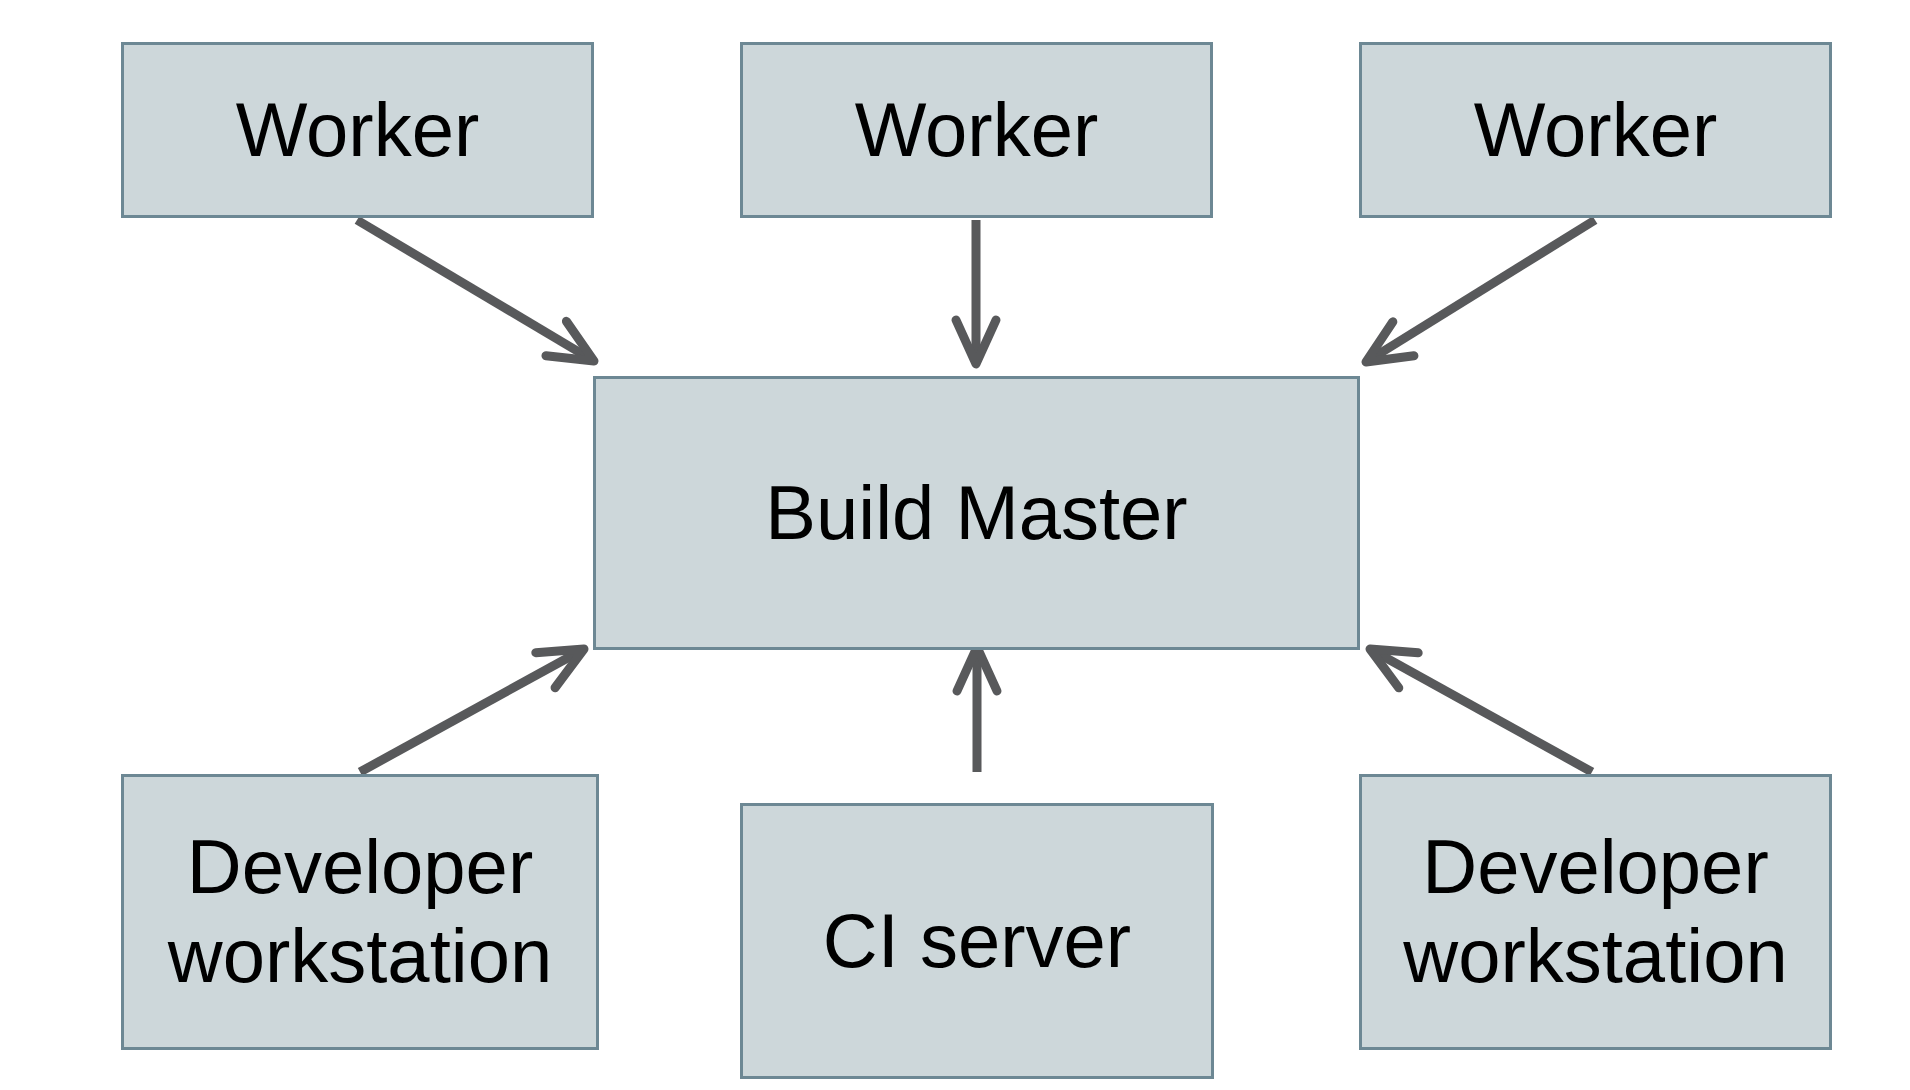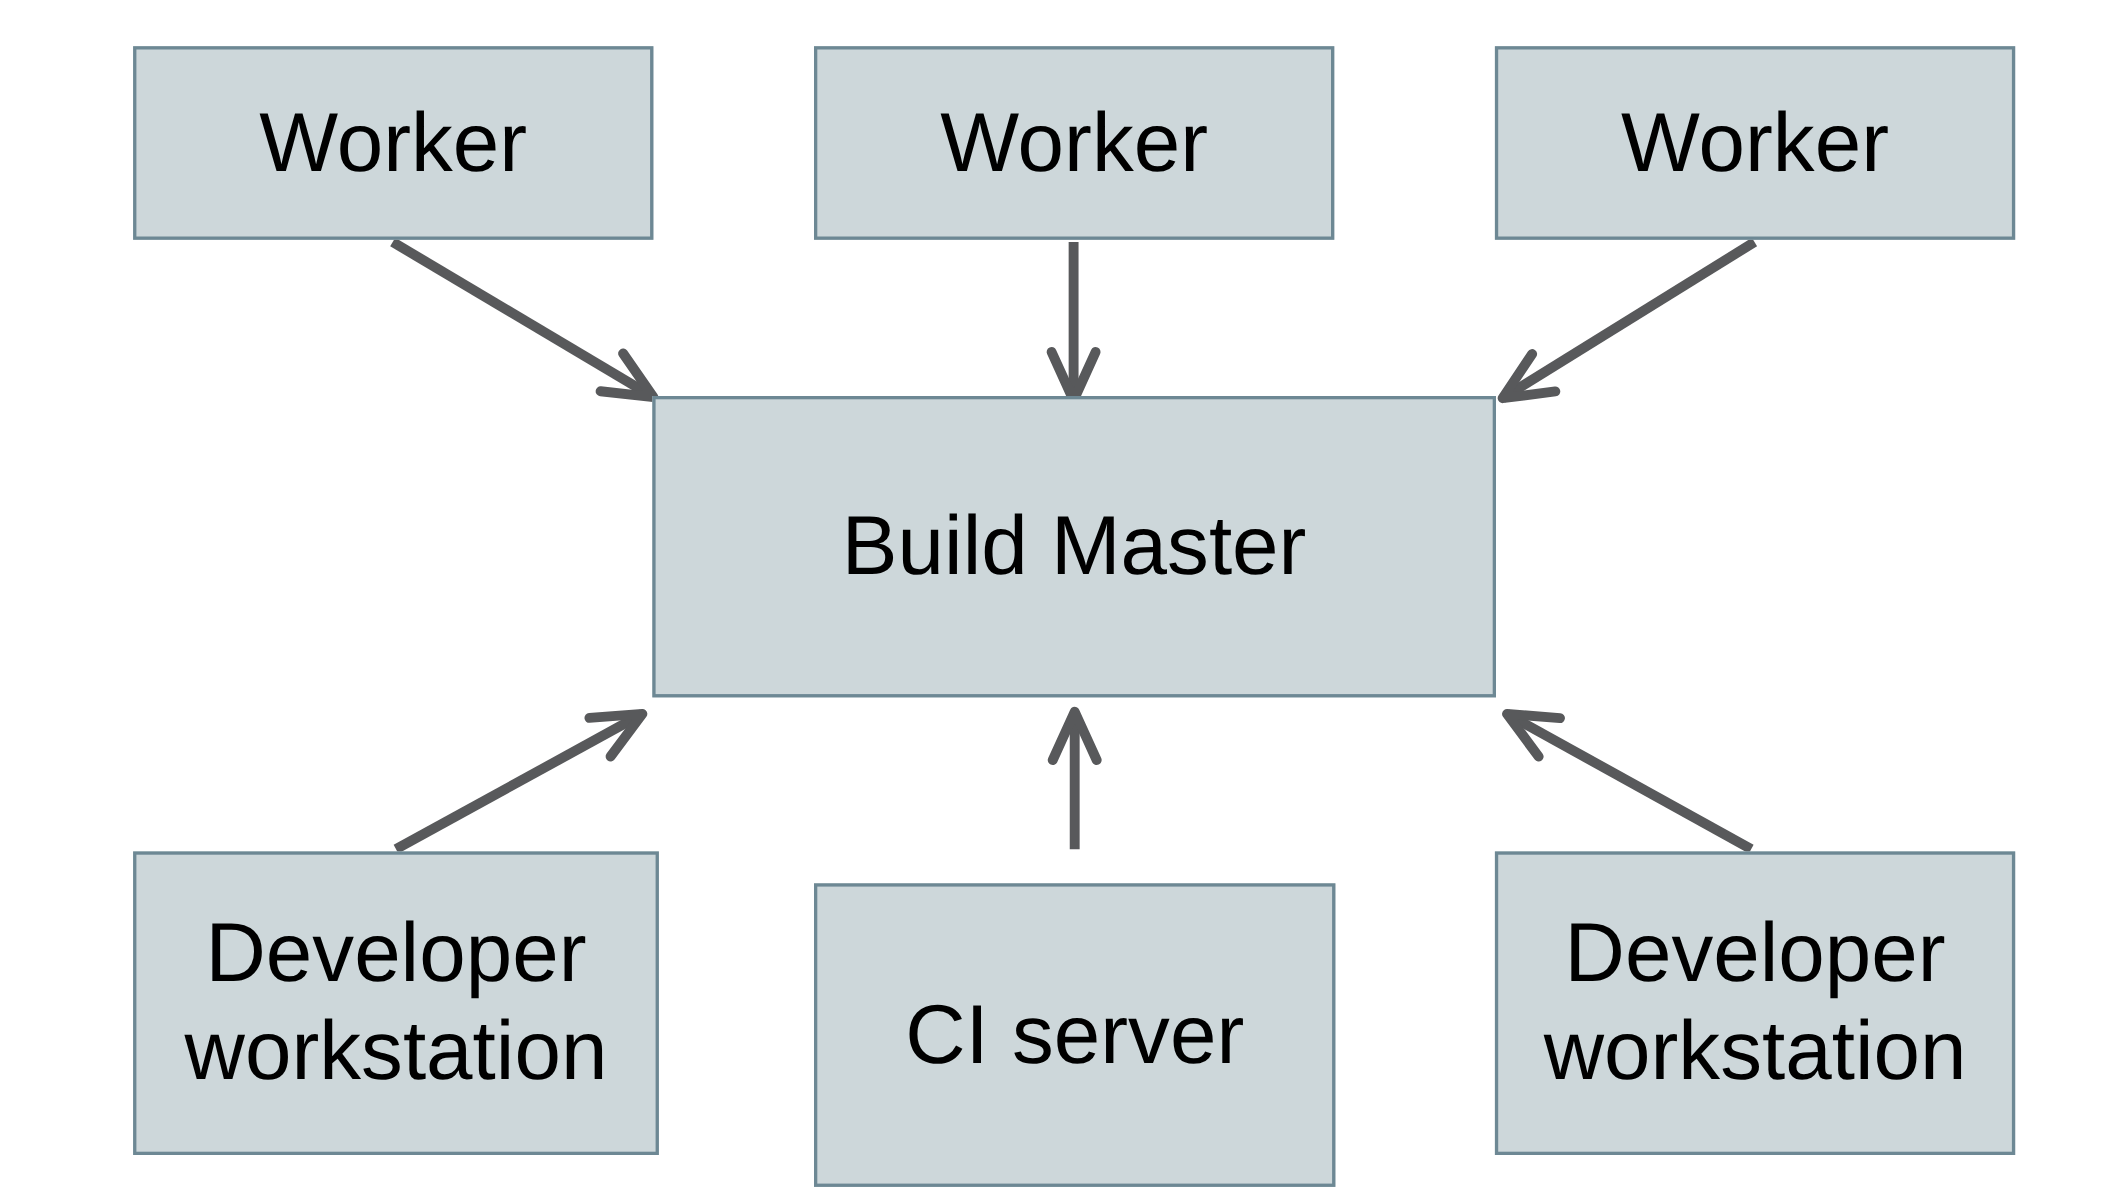--- a/index.html
+++ b/index.html
@@ -47,21 +47,21 @@
     justify-content: center;
     text-align: center;
     font-size: 76px;
     line-height: 1.17;
     letter-spacing: 0px;
     padding: 0 9px;
   }
   #n-worker-left   { left: 121px;  top: 42px;  width: 473px; height: 176px; }
   #n-worker-middle { left: 740px;  top: 42px;  width: 473px; height: 176px; }
   #n-worker-right  { left: 1359px; top: 42px;  width: 473px; height: 176px; }
-  #n-build-master  { left: 593px;  top: 360px; width: 767px; height: 274px; align-items: center; }
+  #n-build-master  { left: 593px;  top: 376px; width: 767px; height: 274px; align-items: center; }
   #n-devws-left    { left: 121px;  top: 774px; width: 478px; height: 276px; }
   #n-ci-server     { left: 740px;  top: 774px; width: 474px; height: 276px; margin-top: 29px; }
   #n-devws-right   { left: 1359px; top: 774px; width: 473px; height: 276px; }
 </style>
 </head>
 <body>
 
 <div class="canvas">
 
   <svg class="arrows-layer" viewBox="0 0 1910 1090" xmlns="http://www.w3.org/2000/svg">

